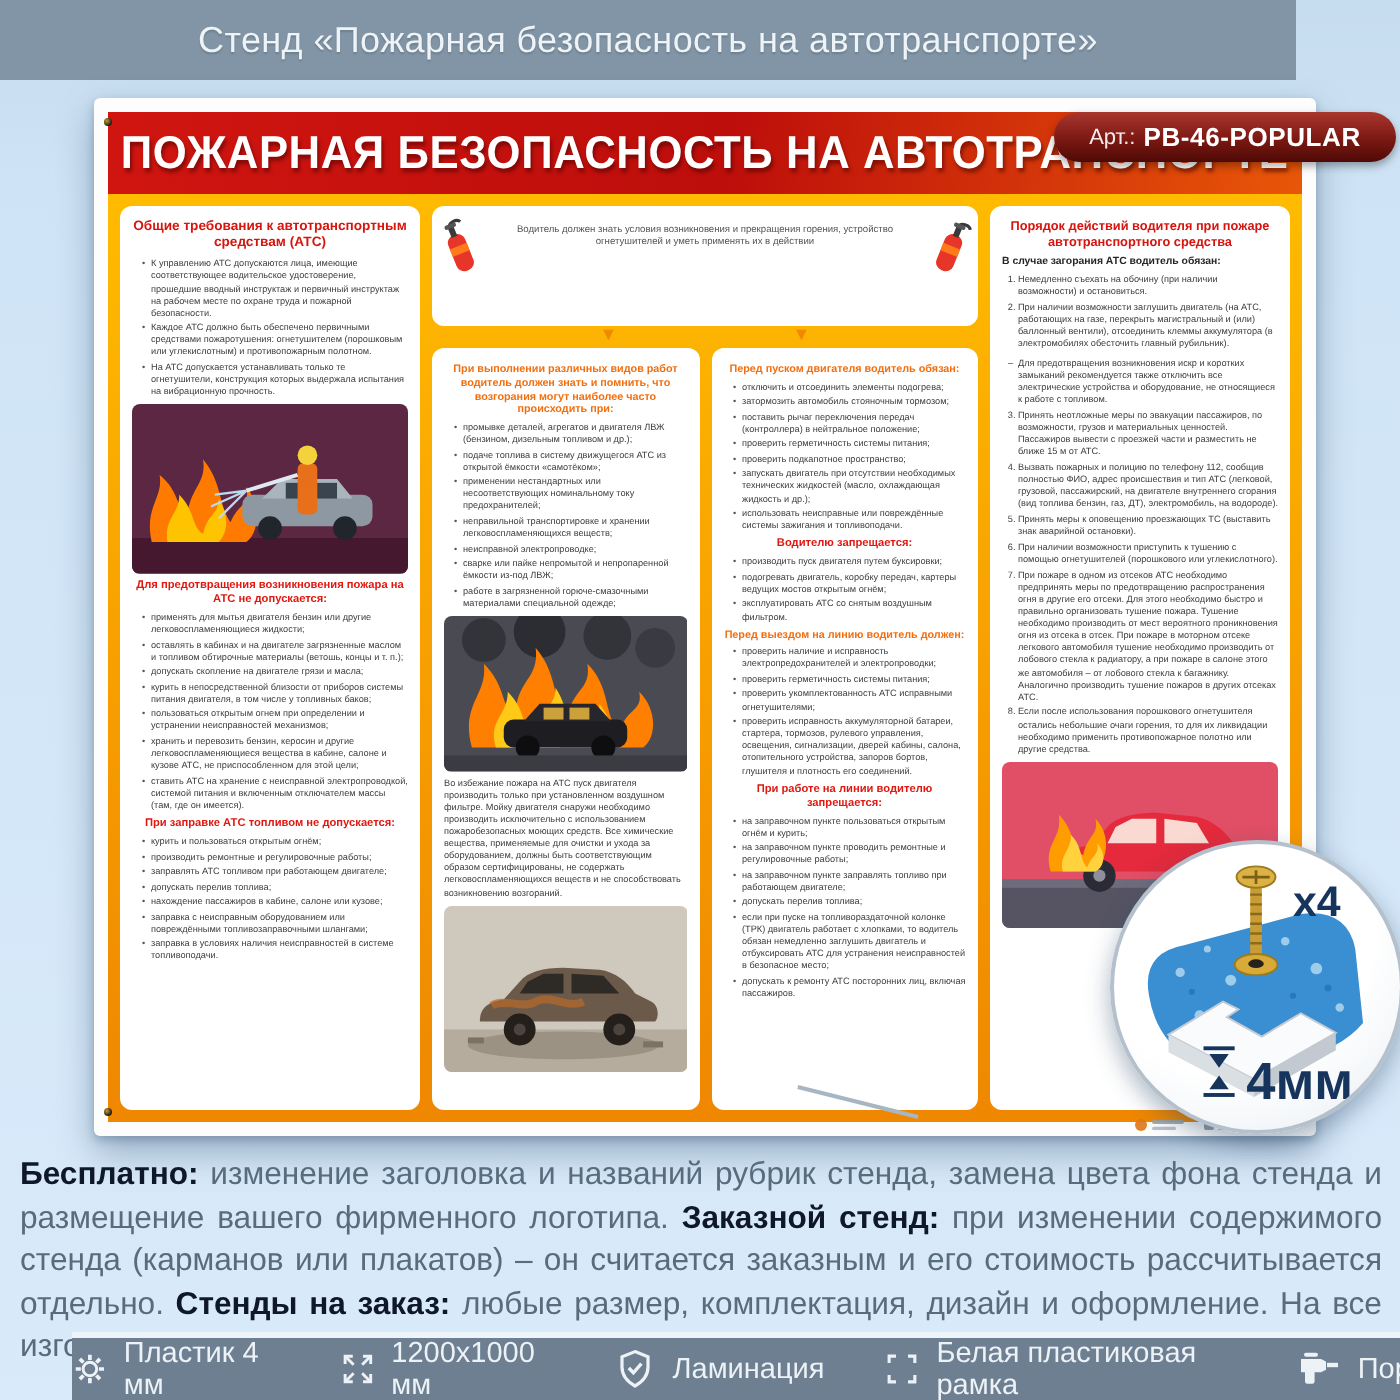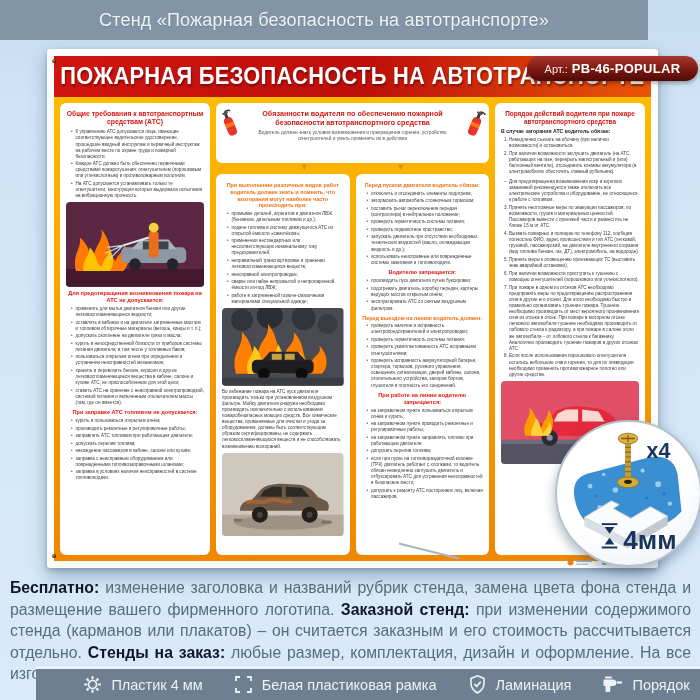--- a/index.html
+++ b/index.html
@@ -199,21 +199,20 @@
           <path d="M8 4 C8 1 13 1 14 3" stroke="#3a3a3a" stroke-width="1.6" fill="none"></path>
           <rect x="5.5" y="2.2" width="6" height="2.2" rx="1" fill="#555"></rect>
         </svg>
         <svg class="ext-icon ext-right" viewBox="0 0 17 30">
           <rect x="4" y="8" width="9" height="19" rx="4" fill="#e8352a"></rect>
           <rect x="4" y="14" width="9" height="4" fill="#ff7a1a"></rect>
           <rect x="7" y="4" width="3" height="5" fill="#3a3a3a"></rect>
           <path d="M8 4 C8 1 13 1 14 3" stroke="#3a3a3a" stroke-width="1.6" fill="none"></path>
           <rect x="5.5" y="2.2" width="6" height="2.2" rx="1" fill="#555"></rect>
         </svg>
-        <div class="colB-title">Обязанности водителя по обеспечению пожарной безопасности автотранспортного средства</div>
         <div class="colB-sub">Водитель должен знать условия возникновения и прекращения горения, устройство огнетушителей и уметь применять их в действии</div>
       </div>
 
       <div class="arrows-row">
         <span>▼</span>
         <span>▼</span>
       </div>
 
       <div class="colB-cols">
         <div class="panel">
@@ -420,32 +419,41 @@
     <svg width="21" height="21" viewBox="0 0 21 21">
       <circle cx="10.5" cy="10.5" r="4" fill="none" stroke="#edf2f7" stroke-width="1.7"></circle>
       <g stroke="#edf2f7" stroke-width="2.2">
         <path d="M10.5 2.2 v3 M10.5 15.8 v3 M2.2 10.5 h3 M15.8 10.5 h3 M4.6 4.6 l2.1 2.1 M14.3 14.3 l2.1 2.1 M16.4 4.6 l-2.1 2.1 M6.7 14.3 l-2.1 2.1"></path>
       </g>
     </svg>
     <span>Пластик 4 мм</span>
   </div>
   <div class="f-item">
     <svg width="21" height="21" viewBox="0 0 21 21">
-      <g stroke="#edf2f7" stroke-width="1.8" fill="none">
-        <path d="M3 7 V3 h4 M14 3 h4 v4 M18 14 v4 h-4 M7 18 H3 v-4"></path>
+      <g stroke="#edf2f7" stroke-width="1.7" fill="none">
+        <path d="M3 7.5 V3 h4.5 M13.5 3 H18 v4.5 M18 13.5 V18 h-4.5 M7.5 18 H3 v-4.5"></path>
+        <path d="M3.5 3.5 l4.5 4.5 M17.5 3.5 l-4.5 4.5 M17.5 17.5 l-4.5 -4.5 M3.5 17.5 l4.5 -4.5"></path>
       </g>
     </svg>
-    <span>Белая пластиковая рамка</span>
+    <span>1200x1000 мм</span>
   </div>
   <div class="f-item">
     <svg width="21" height="21" viewBox="0 0 21 21">
       <path d="M10.5 1.8 L17 4.4 V9.5 C17 14 14 17 10.5 19 C7 17 4 14 4 9.5 V4.4 Z" fill="none" stroke="#edf2f7" stroke-width="1.6"></path>
       <path d="M7.4 10 l2.3 2.4 4-4.6" fill="none" stroke="#edf2f7" stroke-width="1.7"></path>
     </svg>
     <span>Ламинация</span>
+  </div>
+  <div class="f-item">
+    <svg width="21" height="21" viewBox="0 0 21 21">
+      <g stroke="#edf2f7" stroke-width="1.8" fill="none">
+        <path d="M3 7 V3 h4 M14 3 h4 v4 M18 14 v4 h-4 M7 18 H3 v-4"></path>
+      </g>
+    </svg>
+    <span>Белая пластиковая рамка</span>
   </div>
   <div class="f-item">
     <svg width="23" height="21" viewBox="0 0 23 21">
       <path d="M2.5 5.5 h10 l2.5 1.2 v4.2 l-2.5 1.2 h-3.2 v4.6 a1.2 1.2 0 0 1 -1.2 1.2 h-2.4 a1.2 1.2 0 0 1 -1.2 -1.2 v-4.6 h-2 z" fill="#edf2f7"></path>
       <rect x="15.5" y="7.4" width="5.5" height="2.2" fill="#edf2f7"></rect>
       <rect x="4" y="2.4" width="7" height="2" rx="1" fill="#edf2f7"></rect>
     </svg>
     <span>Порядок</span>
   </div>
 </div>

